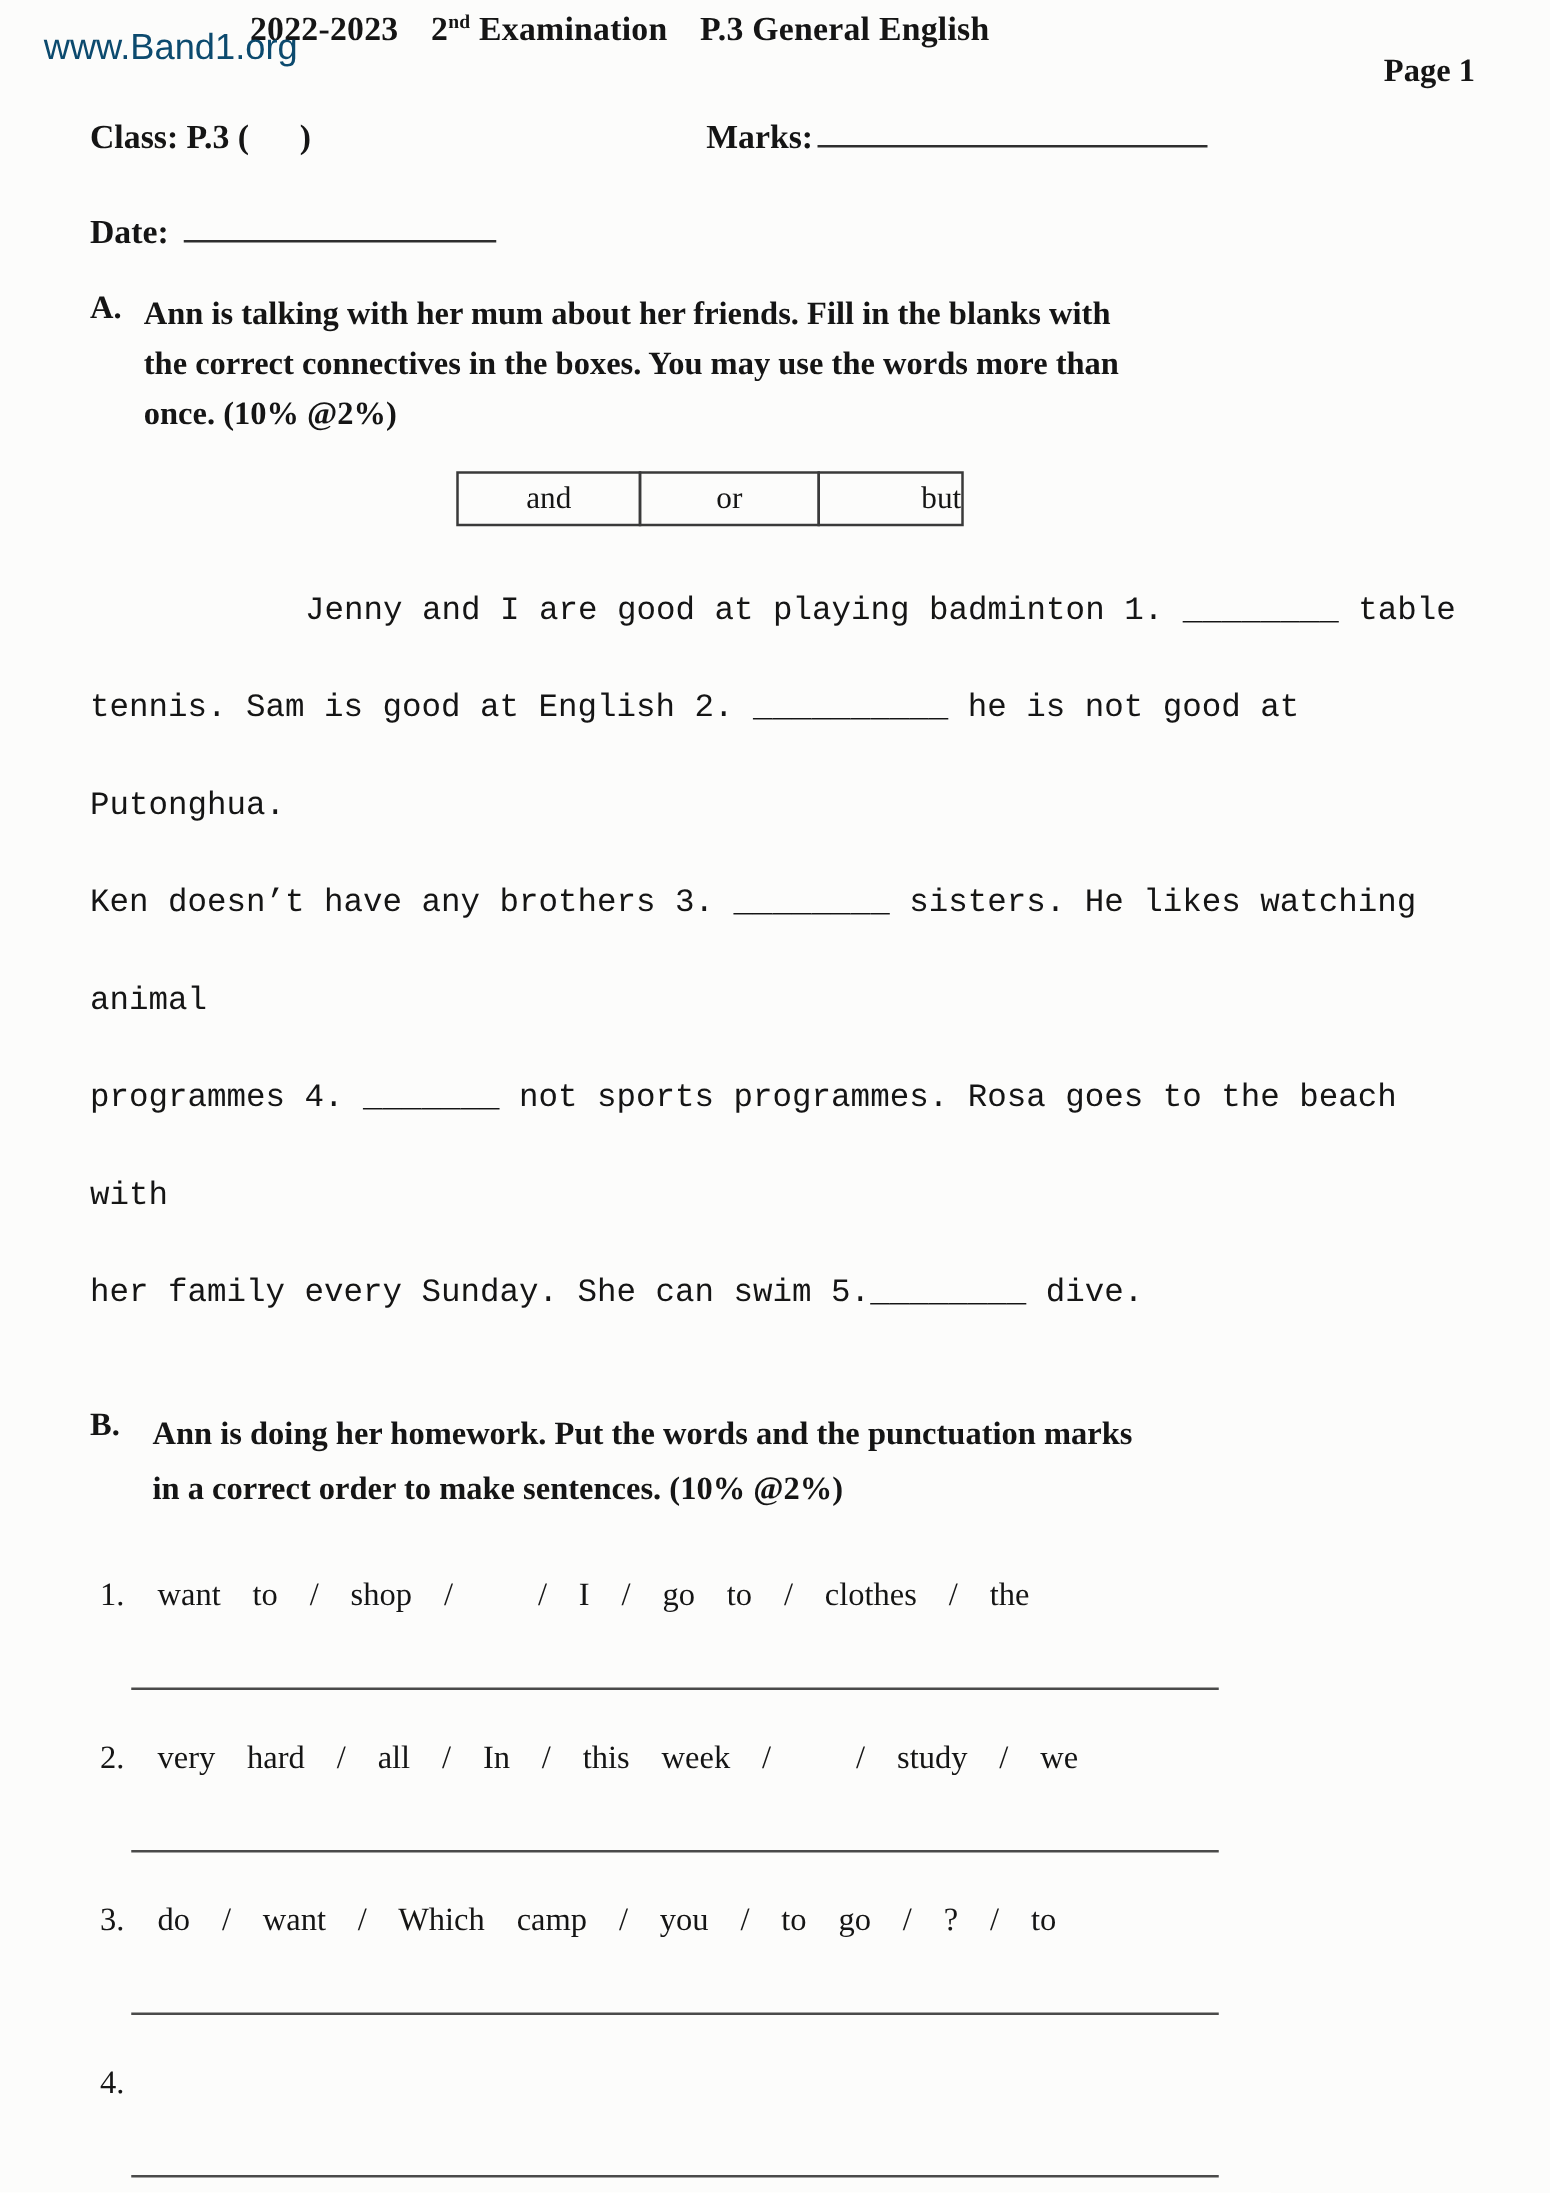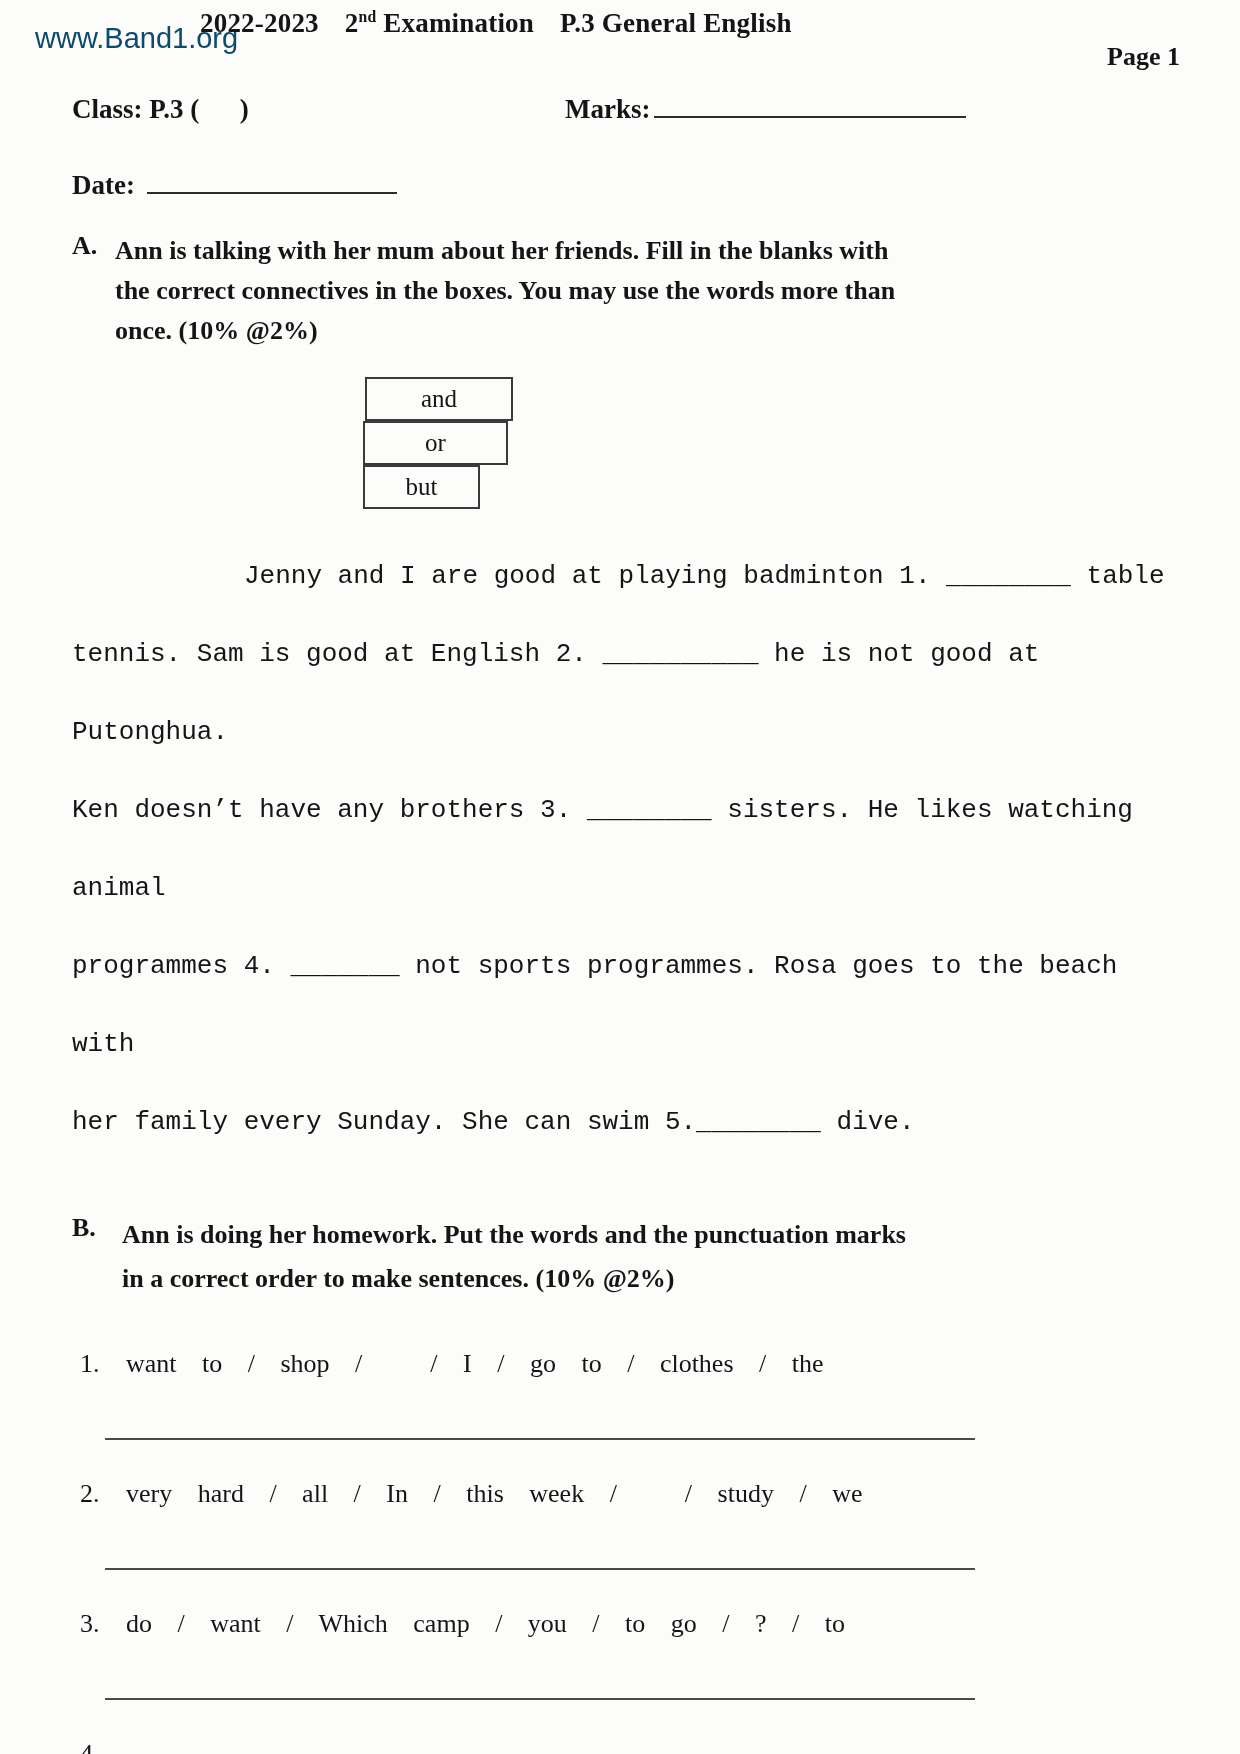--- a/index.html
+++ b/index.html
@@ -67,35 +67,34 @@
   .sec-b-label { width: 50px; }
   .sec-text { font-size: 26px; font-weight: bold; line-height: 40px; }
   .sec-b .sec-text { line-height: 44px; }
   .sec-b { margin-top: 52px; }
 
   
   .word-box {
     margin-top: 26px;
     margin-left: 293px;
     display: flex;
-    flex-direction: column;
   }
   .wb-cell {
     box-sizing: border-box;
     border: 2px solid #3a3a3a;
     margin-left: -2px;
     height: 44px;
     line-height: 40px;
     text-align: center;
     font-size: 25px;
   }
   .wb-cell:first-child { margin-left: 0; }
   .wb-c1 { width: 148px; }
   .wb-c2 { width: 145px; }
-  .wb-c3 { width: 117px; }
+  .wb-c3 { width: 117px; text-align: right; }
 
   
   .passage { margin-top: 28px; font-size: 26px; line-height: 78px; font-family: Liberation Mono, monospace; }
   .passage-line.indent { padding-left: 172px; }
 
   
   .items { margin-top: 45px; }
   .item-row {
     display: flex;
     font-size: 26px;

